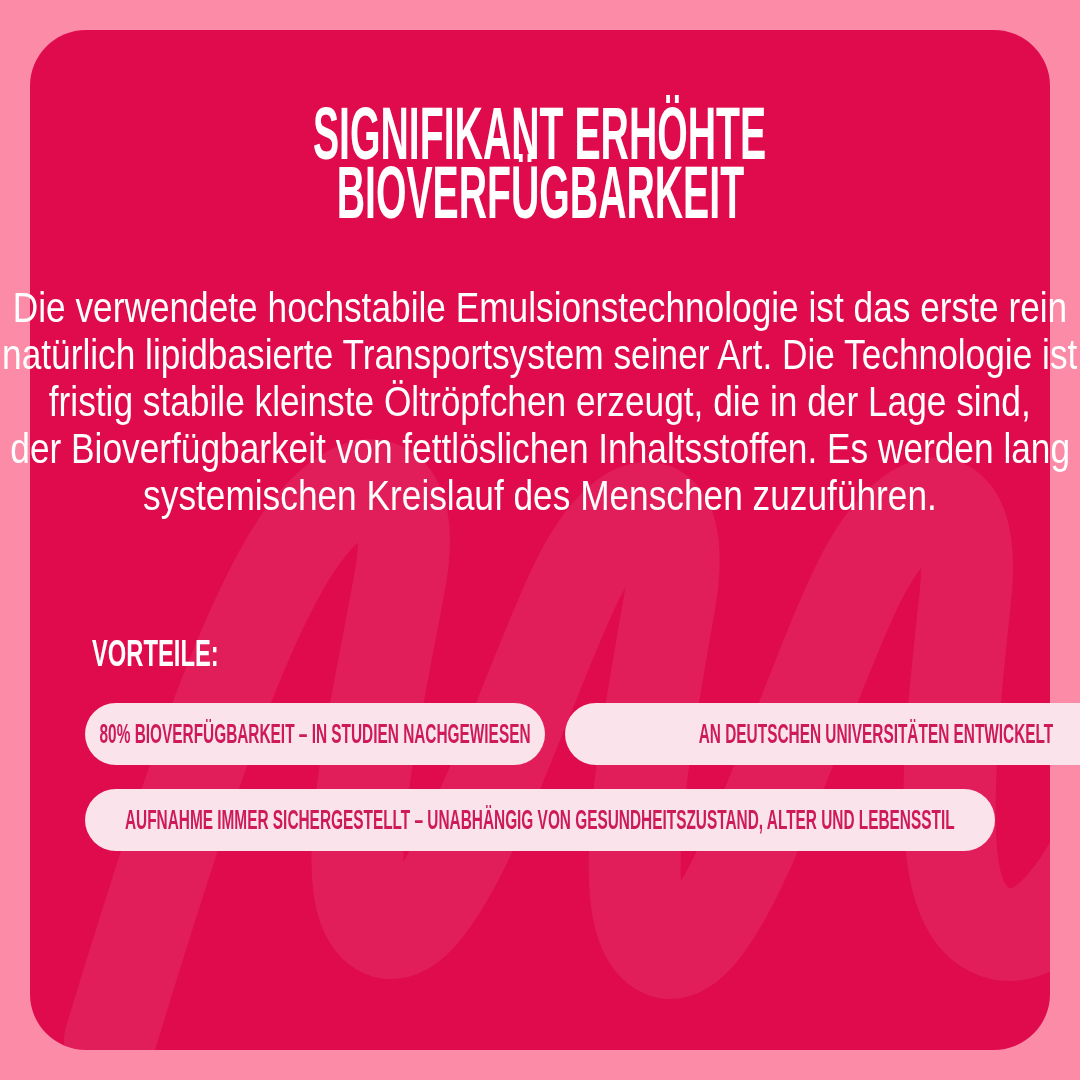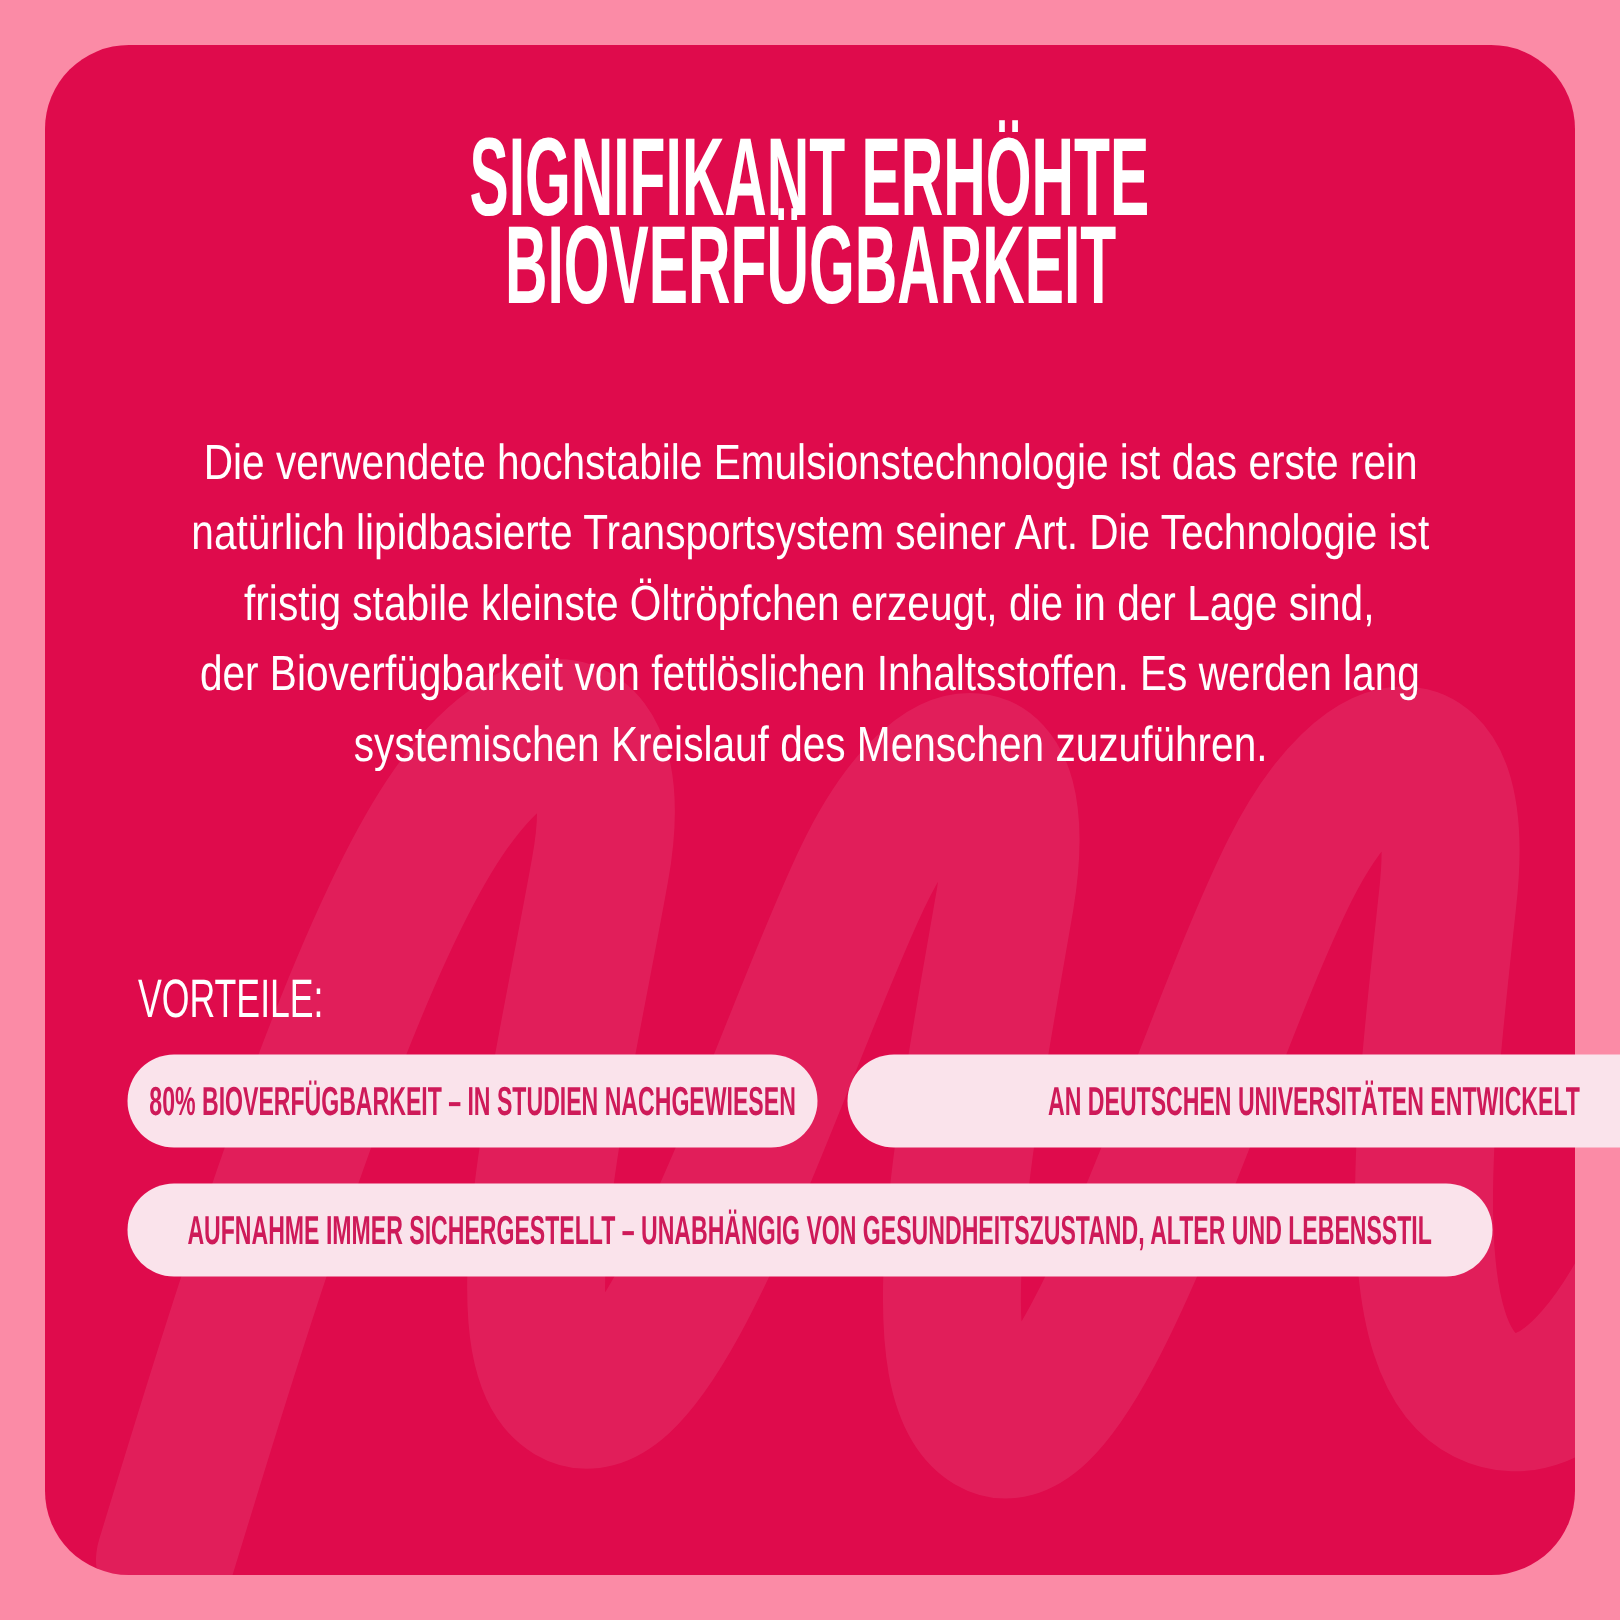--- a/index.html
+++ b/index.html
@@ -25,63 +25,62 @@
   }
   .watermark {
     position: absolute;
     left: 0; top: 0;
     width: 100%; height: 100%;
     pointer-events: none;
   }
   
   .title {
     position: absolute;
-    top: 88px; left: 0; right: 0;
+    top: 104px; left: 0; right: 0;
     color: var(--heading, #FFFFFF);
     font-weight: bold;
     font-size: 74px;
     line-height: 59px;
     letter-spacing: 0px;
   }
   .title .line {
     display: flex;
     justify-content: center;
   }
   .title .line span {
     white-space: nowrap;
     transform: scaleX(0.53);
     transform-origin: center;
   }
   
   .intro {
     position: absolute;
     top: 284px; left: 40px; right: 40px;
     color: var(--heading, #FFFFFF);
-    font-size: 33px;
+    font-size: 43px;
     line-height: 47px;
     font-weight: normal;
   }
   .intro .line {
     display: flex;
     justify-content: center;
   }
   .intro .line span {
     white-space: nowrap;
     transform: scaleX(0.82);
     transform-origin: center;
   }
   
   .benefits-label {
     position: absolute;
     top: 636px; left: 92px;
     color: var(--heading, #FFFFFF);
-    font-weight: normal;
+    font-weight: bold;
     font-size: 36px;
     line-height: 36px;
-    margin-top: 12px;
   }
   .benefits-label span {
     display: inline-block;
     white-space: nowrap;
     transform: scaleX(0.66);
     transform-origin: left center;
   }
   .badges {
     position: absolute;
     top: 703px; left: 85px; right: 85px;

